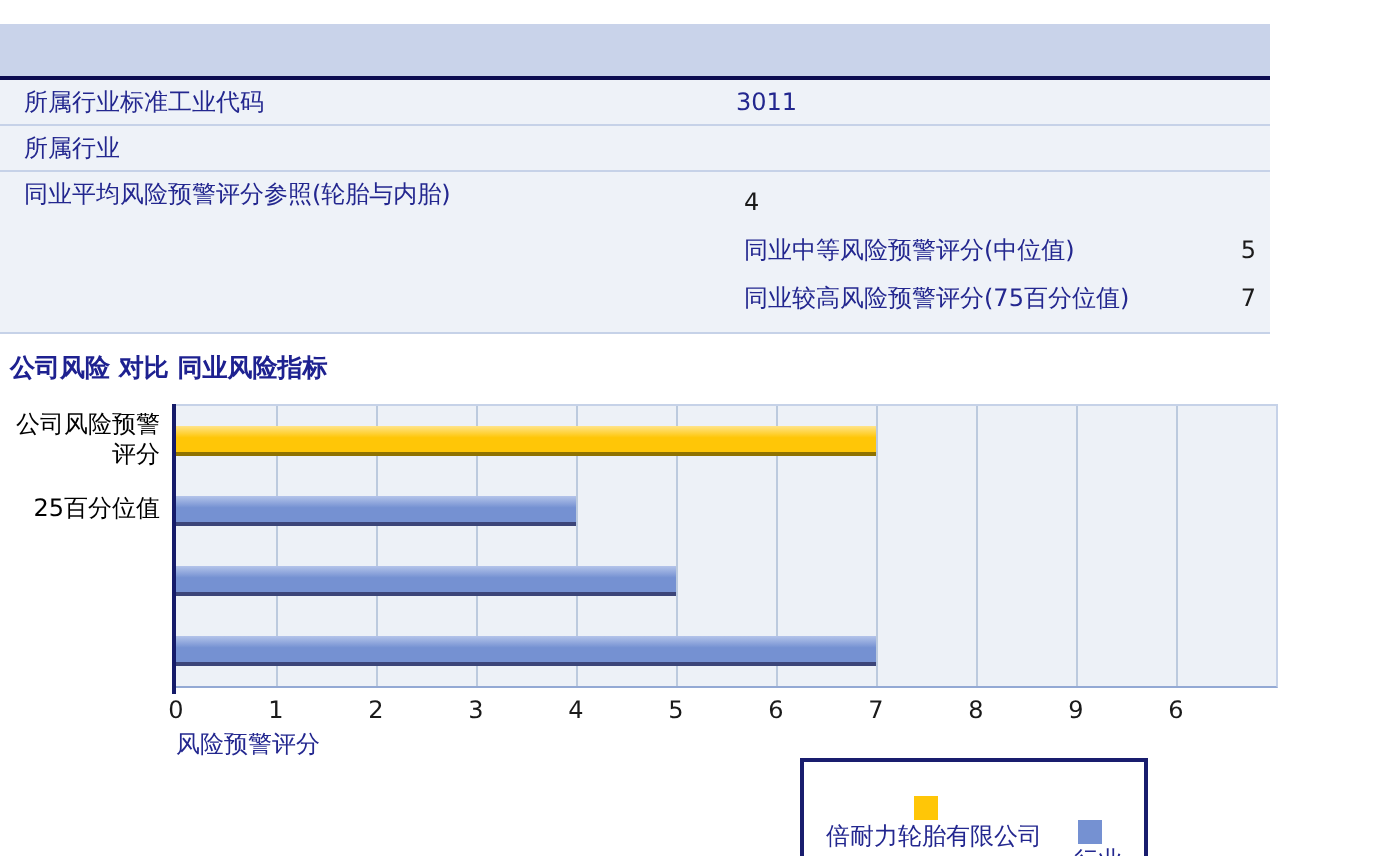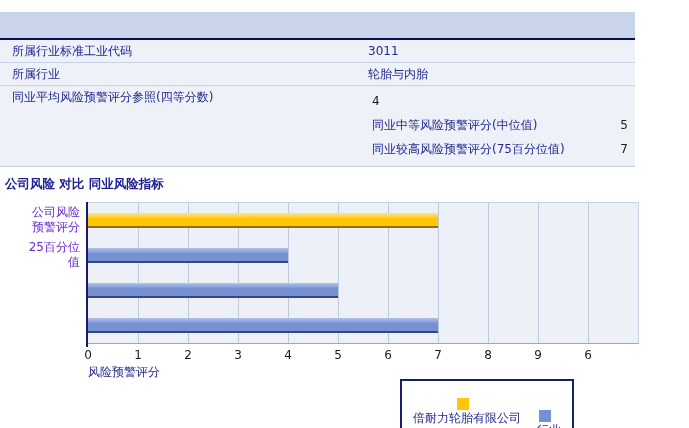--- a/index.html
+++ b/index.html
@@ -21,23 +21,22 @@
   .trow-plain{min-height:21px;box-sizing:border-box;}
   .tsub{flex:1;padding:3px 0 5px 0;}
   .tsubrow{display:flex;height:24px;align-items:center;justify-content:space-between;padding:0 7px 0 4px;}
   .tsub-label{color:#23278f;}
   .tsub-value{color:#1a1a1a;text-align:right;}
   
   .chart{position:relative;width:689px;height:212px;margin-top:9px;}
   .ylabels{position:absolute;left:0;top:0;width:82px;}
   .ylabel{
     height:35px;display:flex;align-items:center;justify-content:flex-end;
-    text-align:right;line-height:15px;color:#6d28d9;padding-right:2px;
+    text-align:right;line-height:15px;color:#000000;padding-right:2px;
     word-break:break-all;
-    padding-left:24px;
   }
   .yaxis-line{position:absolute;left:86px;top:0;width:2px;height:145px;background:#151b69;}
   .plot{
     position:absolute;left:88px;top:0;width:550px;height:140px;
     background:#edf1f7;box-sizing:content-box;
     border-top:1px solid #c6d2e8;border-right:1px solid #c6d2e8;border-bottom:1px solid #93a9d4;
   }
   .gridline{position:absolute;top:0;bottom:0;width:1px;background:#bccade;}
   .bar{position:absolute;left:0;height:15px;box-sizing:border-box;}
   .xticks{position:absolute;left:88px;top:145px;width:550px;height:16px;}
@@ -61,25 +60,24 @@
   <div class="itable">
     <div class="thead"></div>
 
     <div class="trow trow-plain">
       <div class="tlabel">所属行业标准工业代码</div>
       <div class="tvalue">3011</div>
     </div>
 
     <div class="trow trow-plain">
       <div class="tlabel">所属行业</div>
-      <div class="tvalue">轮胎与内胎</div>
     </div>
 
     <div class="trow">
-      <div class="tlabel">同业平均风险预警评分参照(四等分数)</div>
+      <div class="tlabel">同业平均风险预警评分参照(轮胎与内胎)</div>
       <div class="tsub">
         <div class="tsubrow">
           <span class="tsub-value">4</span>
         </div>
         <div class="tsubrow">
           <span class="tsub-label">同业中等风险预警评分(中位值)</span>
           <span class="tsub-value">5</span>
         </div>
         <div class="tsubrow">
           <span class="tsub-label">同业较高风险预警评分(75百分位值)</span>

